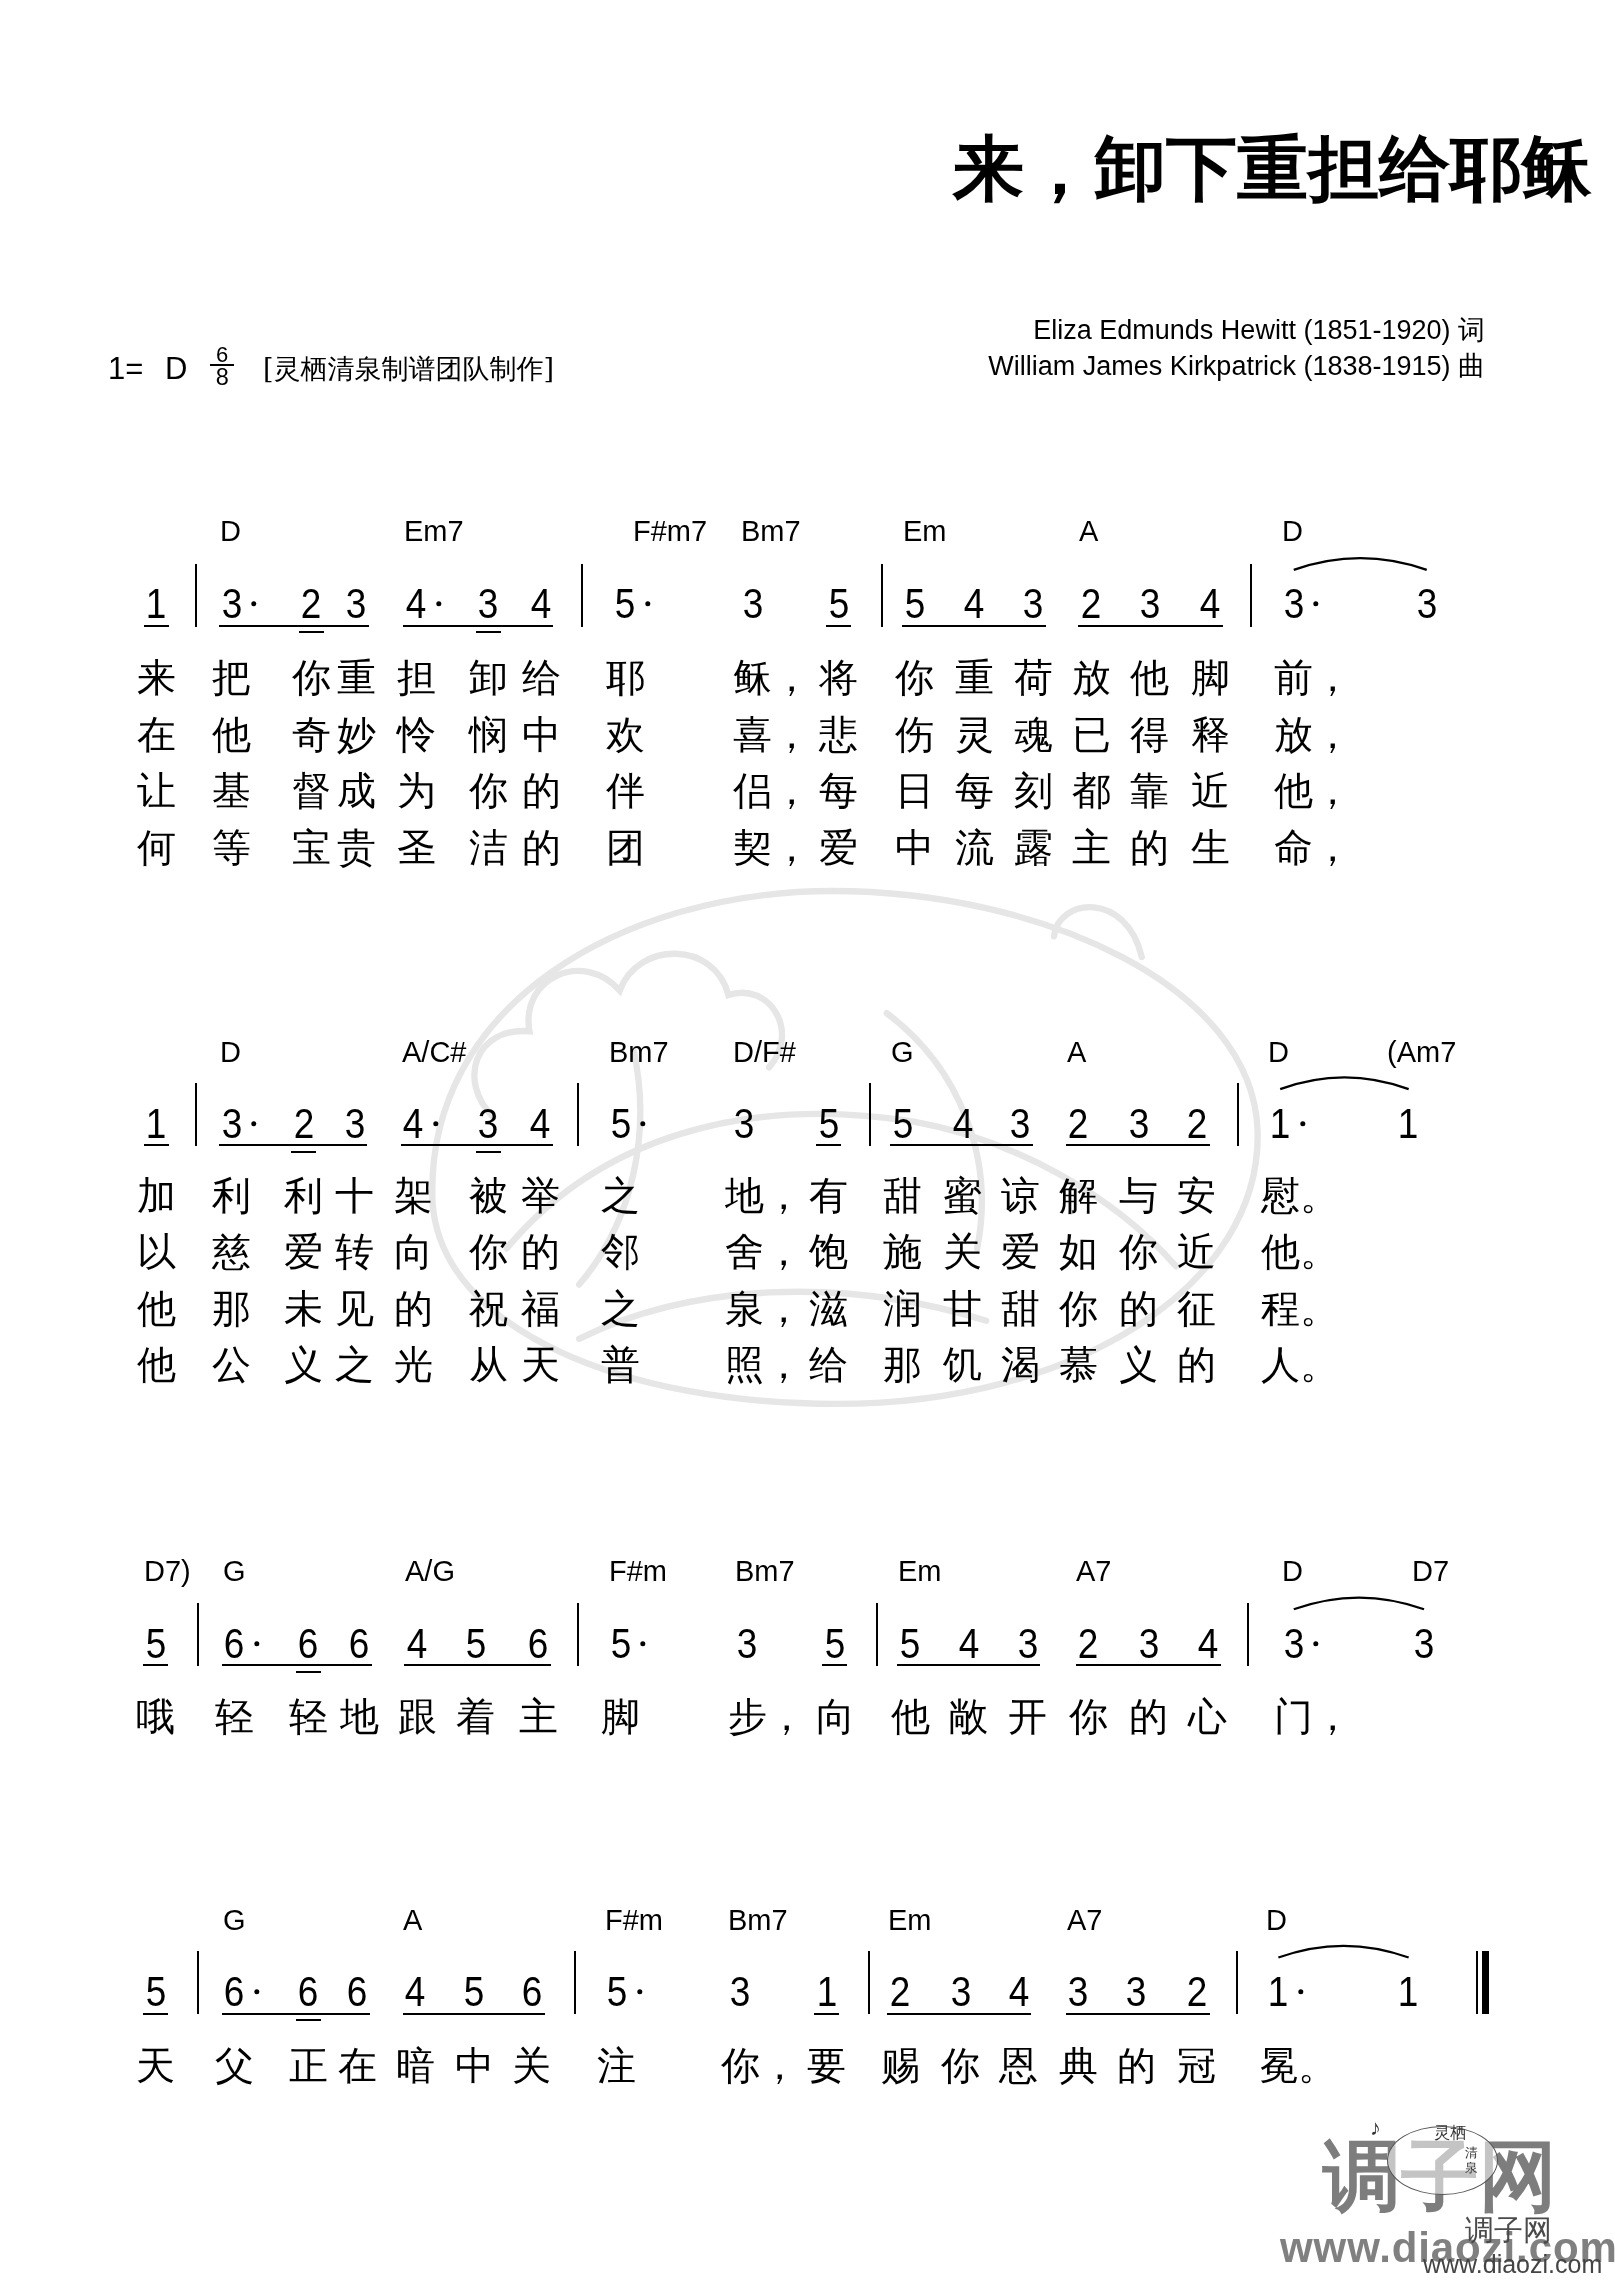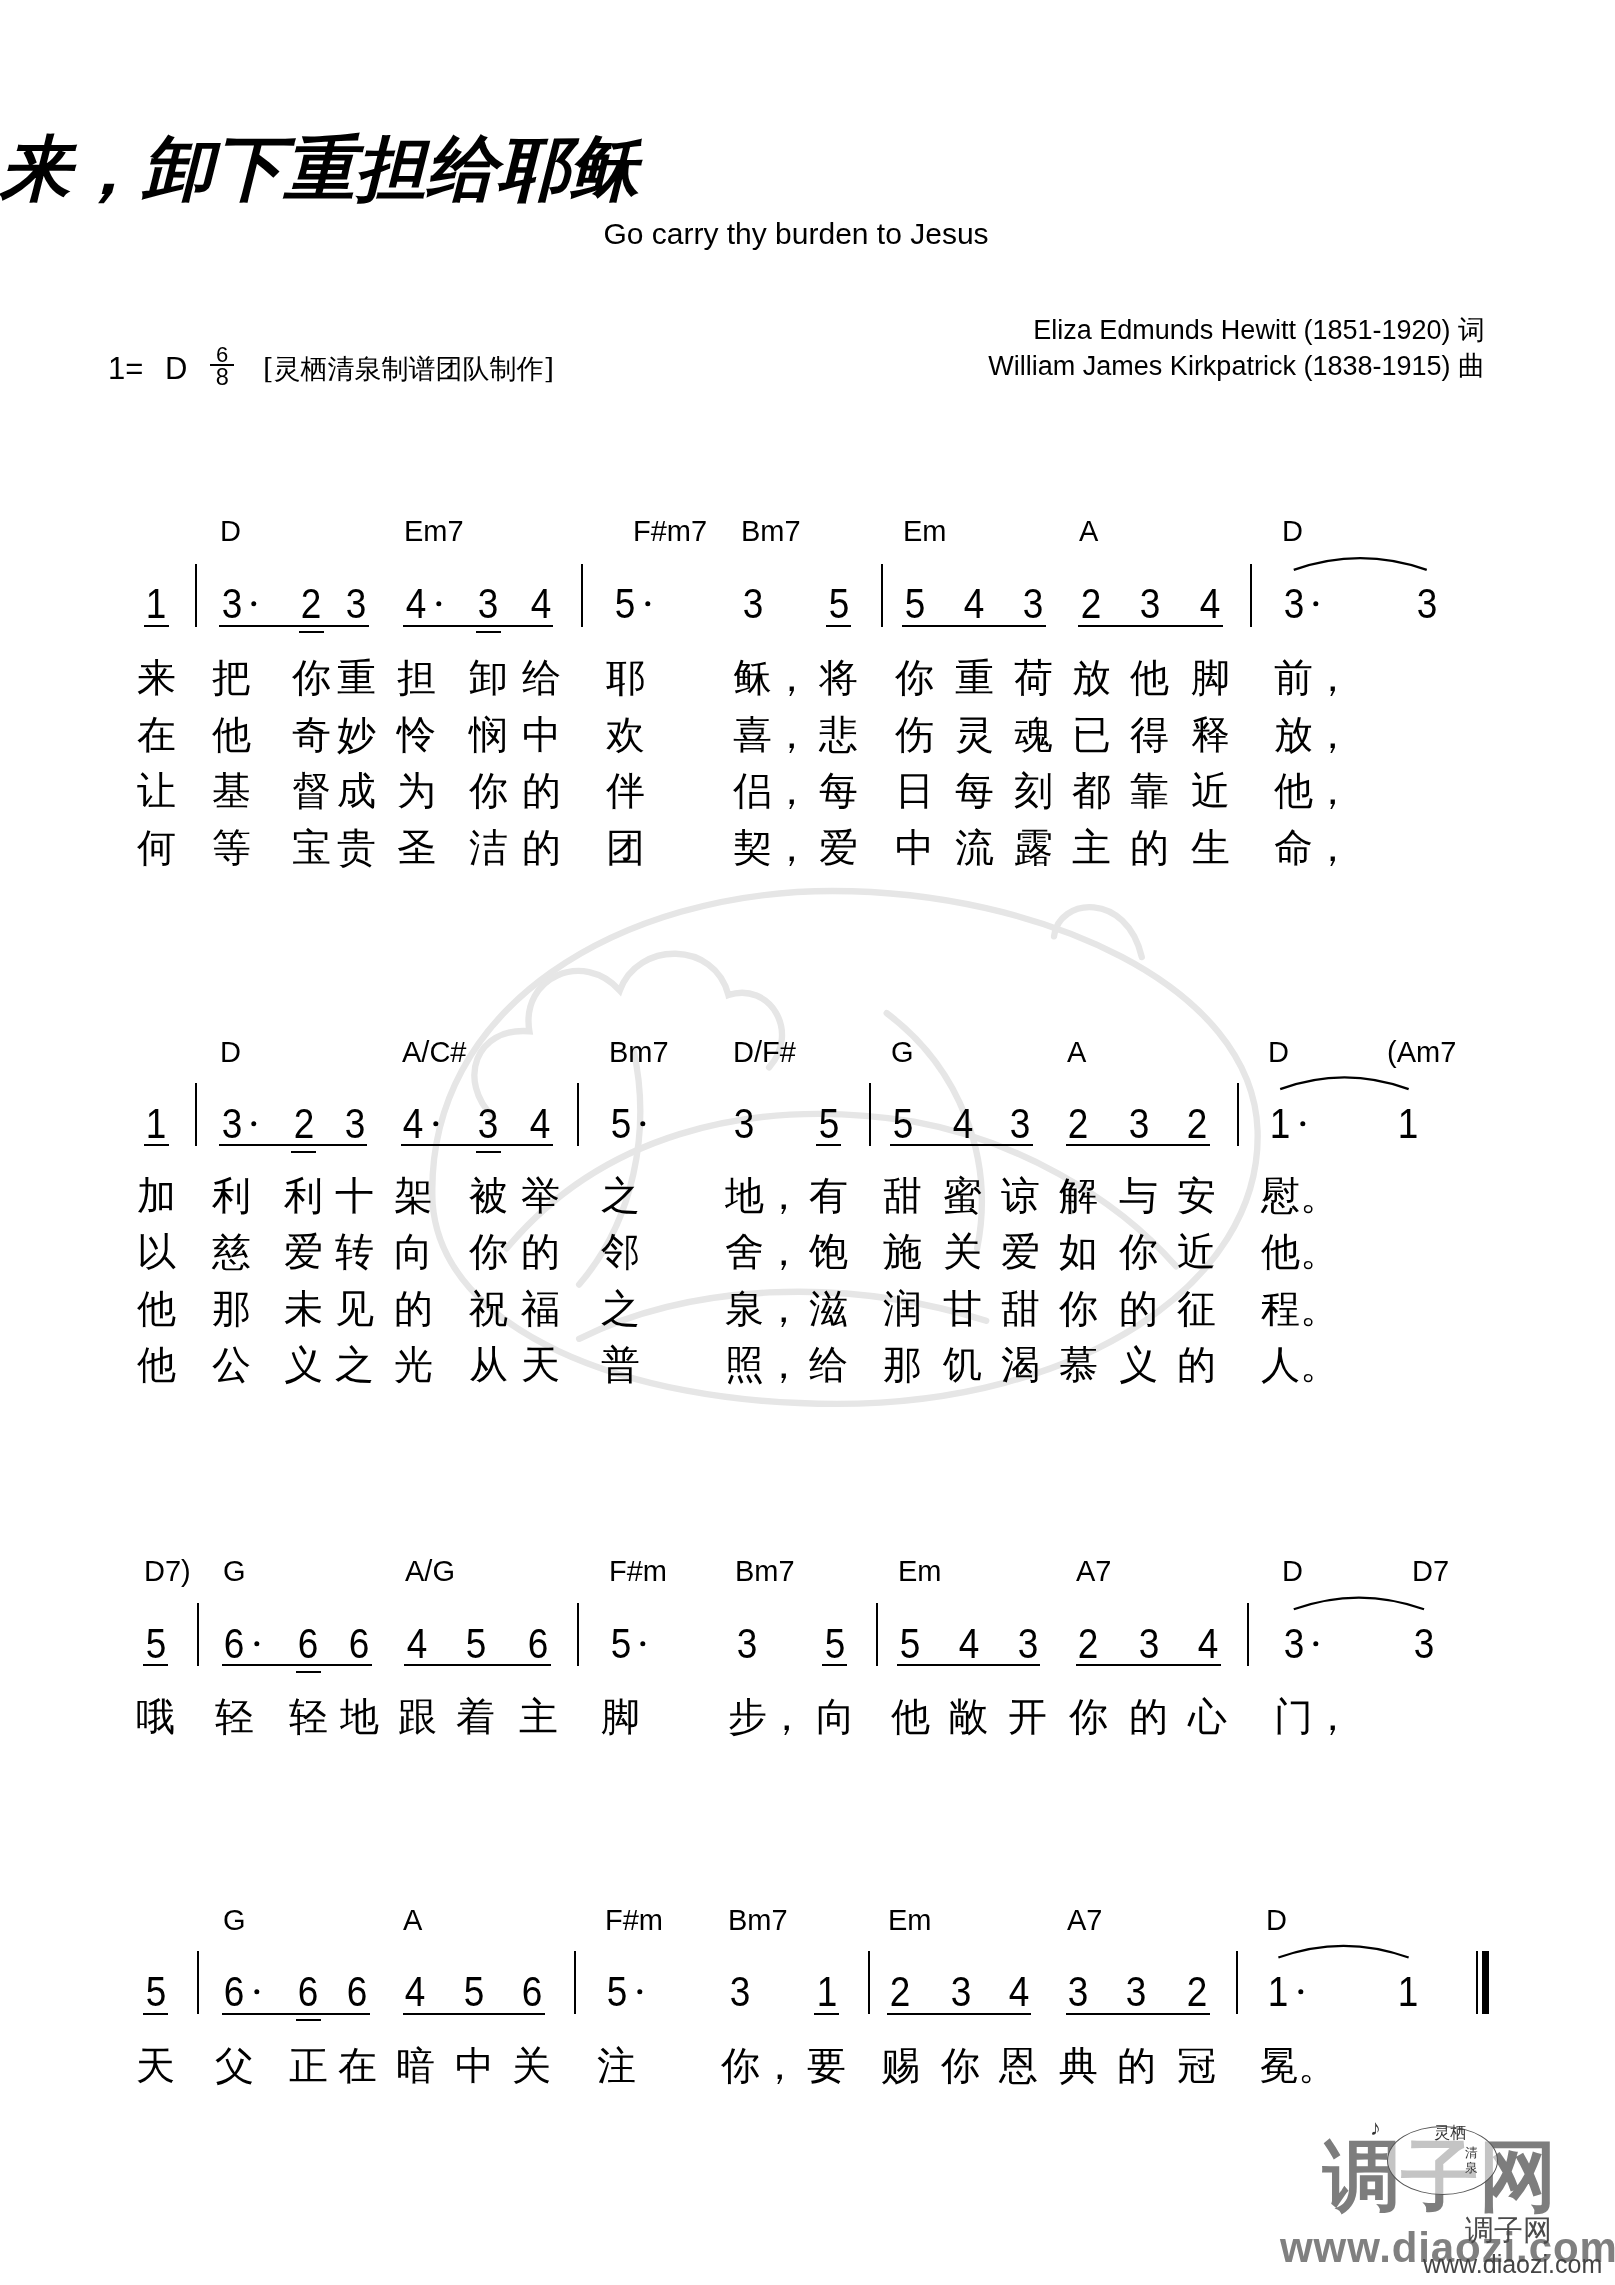--- a/index.html
+++ b/index.html
@@ -9,21 +9,21 @@
     height: 2285px;
     background: #ffffff;
     overflow: hidden;
     color: #000000;
     font-family: "Liberation Sans", "DejaVu Sans", sans-serif;
   }
   .layer { position: absolute; left: 0; top: 0; width: 1616px; height: 2285px; }
   .abs { position: absolute; white-space: nowrap; }
 
   
-  .title { left: 0; width: 1592px; top: 133px; text-align: left; font-size: 71px; line-height: 71px; font-weight: bold; font-family: "DejaVu Sans", sans-serif; font-style: italic; }
+  .title { left: 0; width: 1592px; top: 133px; text-align: right; font-size: 71px; line-height: 71px; font-weight: bold; font-family: "DejaVu Sans", sans-serif; }
   .subtitle { left: 0; width: 1592px; top: 218px; text-align: center; font-size: 30px; line-height: 31px; }
   .scripture { left: 0; width: 1588px; top: 263px; text-align: center; font-size: 27px; line-height: 29px; font-family: "DejaVu Sans", sans-serif; }
   .credit { right: 131px; font-size: 27px; line-height: 29px; }
   .key-prefix { left: 108px; top: 353px; font-size: 31px; line-height: 31px; }
   .key-name { left: 165px; top: 353px; font-size: 31px; line-height: 31px; }
   .ts-num { left: 210px; width: 24.4px; text-align: center; top: 344px; font-size: 22px; line-height: 22px; }
   .ts-den { left: 210px; width: 24.4px; text-align: center; top: 366px; font-size: 23.5px; line-height: 23.5px; }
   .ts-line { left: 210px; top: 364px; width: 24.4px; height: 1.8px; background: #000; }
   .chord-note { left: 263px; top: 354px; font-size: 27px; line-height: 29px; font-family: "DejaVu Serif", serif; }
 
@@ -60,21 +60,20 @@
       <path d="M 1165 1035 C 1170 992 1245 985 1262 1058"></path>
       <path d="M 545 1235 C 505 1195 525 1135 585 1140 C 575 1080 645 1050 685 1095 C 705 1040 790 1040 805 1100 C 850 1085 885 1140 850 1180"></path>
       <path d="M 560 1380 C 660 1260 820 1210 1010 1240 C 1120 1260 1230 1320 1300 1400"></path>
       <path d="M 640 1480 C 760 1420 930 1410 1090 1460"></path>
       <path d="M 700 1160 C 720 1250 700 1350 640 1420"></path>
       <path d="M 980 1120 C 1060 1180 1100 1280 1080 1380"></path>
     </g>
   </svg>
 
   <div class="abs title">来，卸下重担给耶稣</div>
-  <div class="abs subtitle">Go carry thy burden to Jesus</div>
   <div class="abs credit" style="top:316px">Eliza Edmunds Hewitt (1851-1920) 词</div>
   <div class="abs credit" style="top:352px">William James Kirkpatrick (1838-1915) 曲</div>
   <div class="abs key-prefix">1=</div>
   <div class="abs key-name">D</div>
   <div class="abs ts-num">6</div>
   <div class="abs ts-line"></div>
   <div class="abs ts-den">8</div>
   <div class="abs chord-note">[灵栖清泉制谱团队制作]</div>
 
   <div id="score" class="layer">

